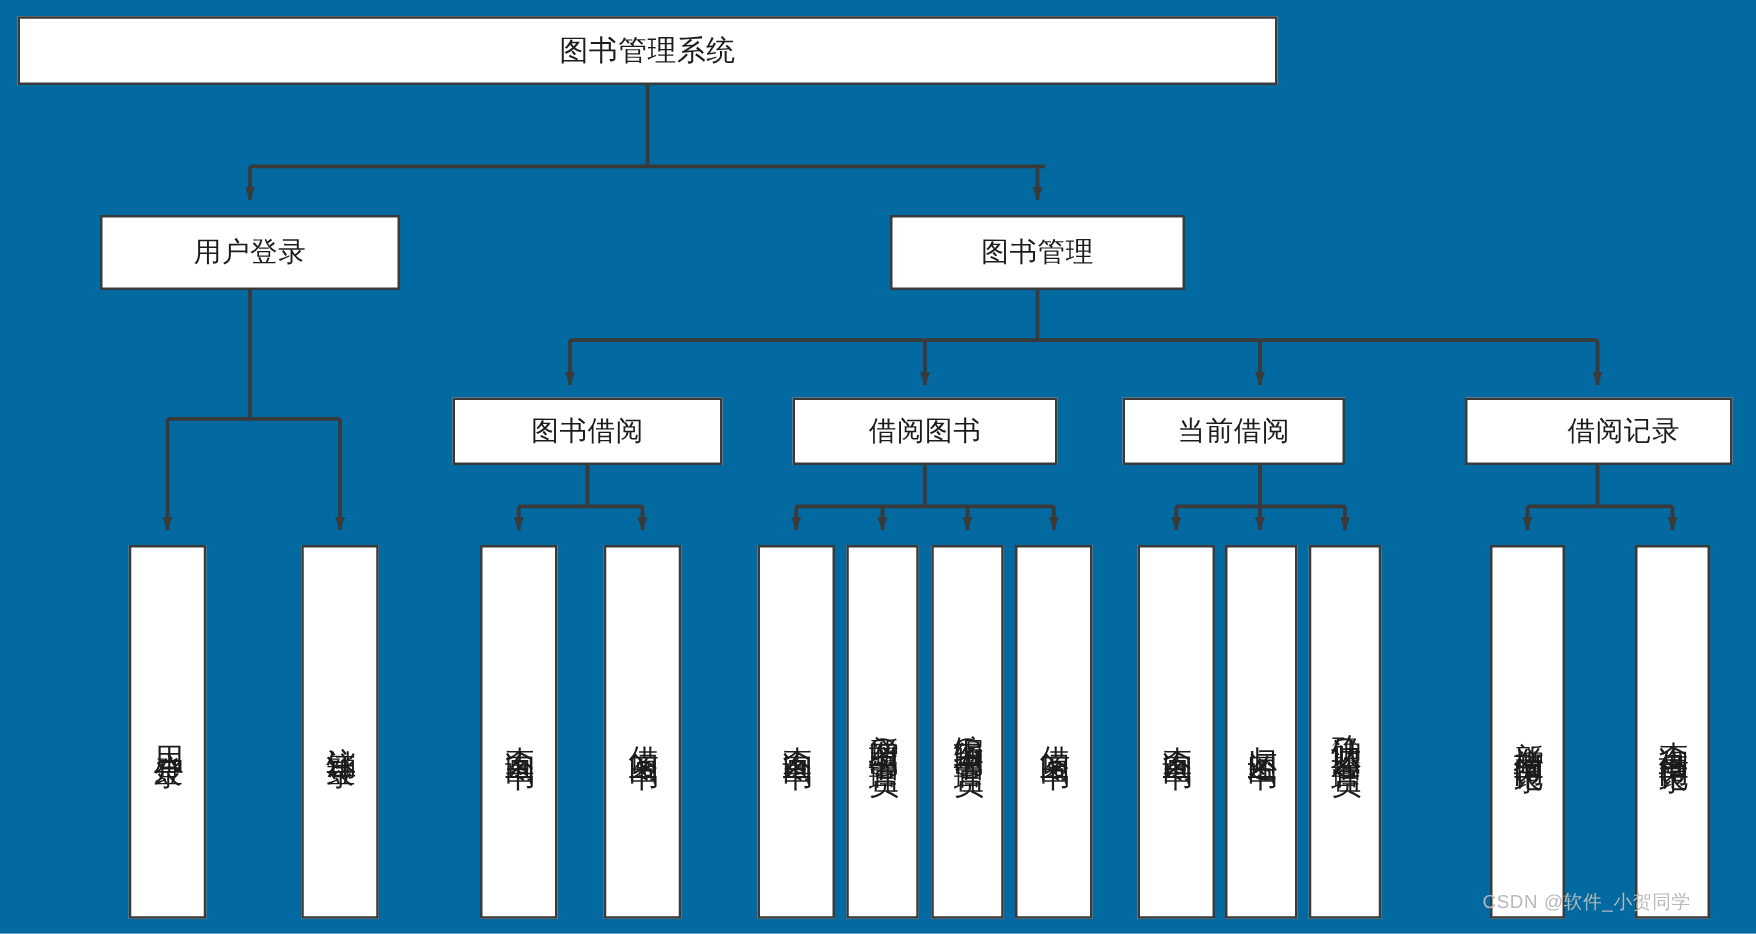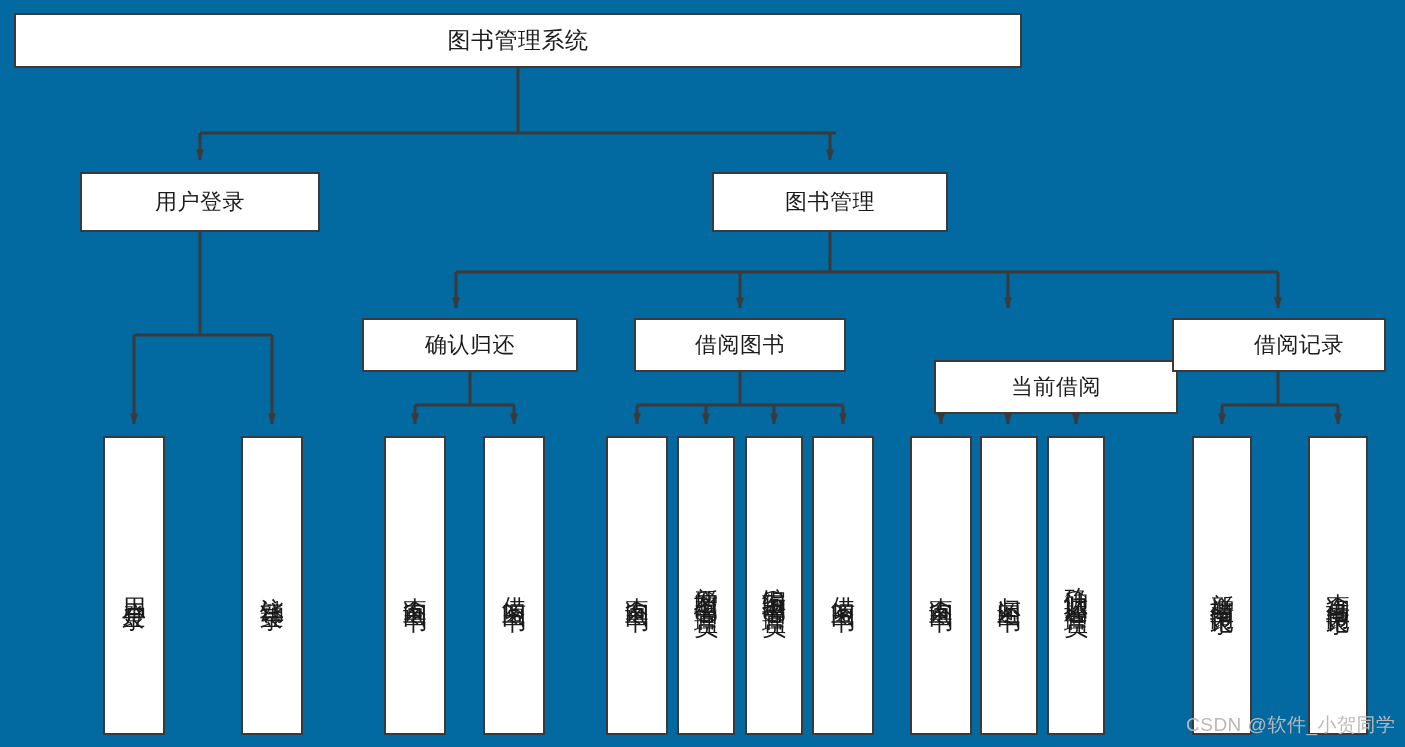--- a/index.html
+++ b/index.html
@@ -62,21 +62,21 @@
     text-orientation: upright;
     font-size: 24px;
     letter-spacing: 4px;
     line-height: 1;
     white-space: nowrap;
   }
   .watermark {
     position: absolute;
     left: 1186px;
     top: 712px;
-    font-size: 19px;
+    font-size: 15px;
     color: #b9b9b9;
     z-index: 5;
     white-space: nowrap;
     letter-spacing: 0.5px;
   }
 </style>
 </head>
 <body>
 
 <div id="canvas">
@@ -136,26 +136,26 @@
   </div>
 
   <div class="node h" style="left:80px; top:172px; width:240px; height:60px;">
     <span class="lbl">用户登录</span>
   </div>
   <div class="node h" style="left:712px; top:172px; width:236px; height:60px;">
     <span class="lbl">图书管理</span>
   </div>
 
   <div class="node h" style="left:362px; top:318px; width:216px; height:54px;">
-    <span class="lbl">确认归还</span>
+    <span class="lbl">图书借阅</span>
   </div>
   <div class="node h" style="left:634px; top:318px; width:212px; height:54px;">
     <span class="lbl">借阅图书</span>
   </div>
-  <div class="node h" style="left:934px; top:318px; width:244px; height:54px;margin-top:42px;">
+  <div class="node h" style="left:898px; top:318px; width:178px; height:54px;">
     <span class="lbl">当前借阅</span>
   </div>
   <div class="node h" style="left:1172px; top:318px; width:214px; height:54px;padding-left:40px;">
     <span class="lbl">借阅记录</span>
   </div>
 
   <div class="node v" style="left:103px; top:436px; width:62px; height:299px;">
     <span class="lbl">用户登录</span>
   </div>
   <div class="node v" style="left:241px; top:436px; width:62px; height:299px;">

